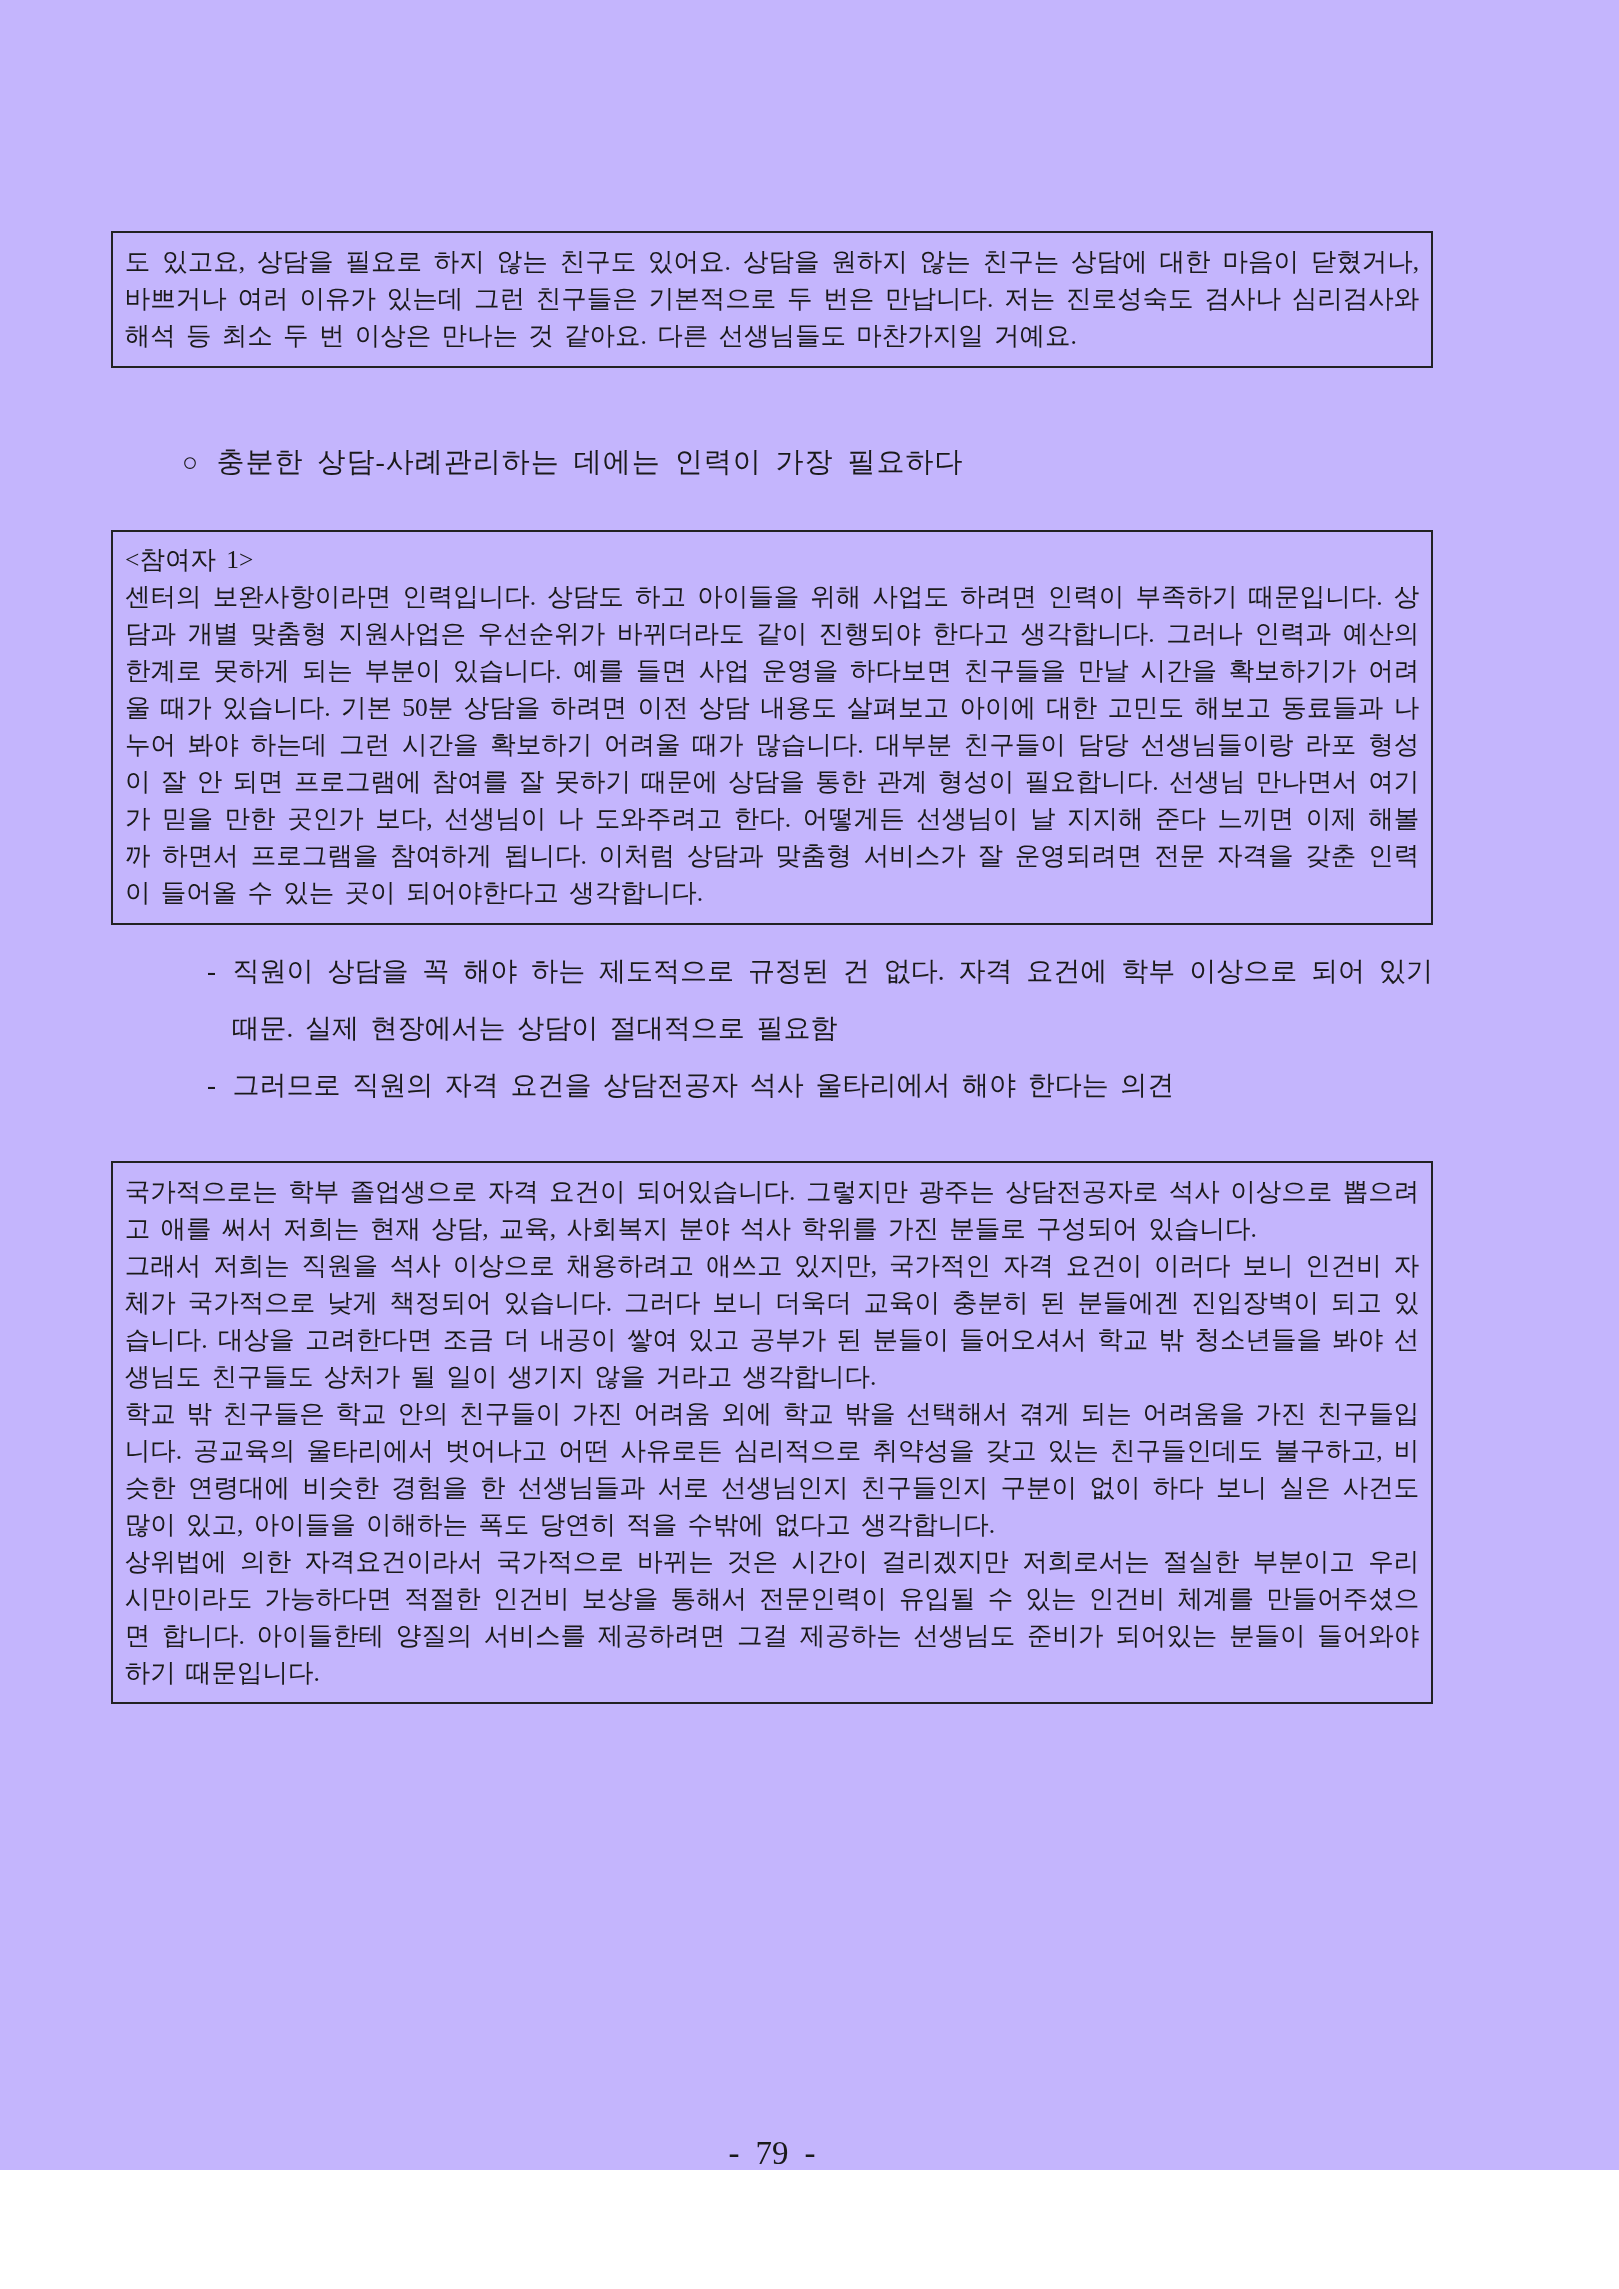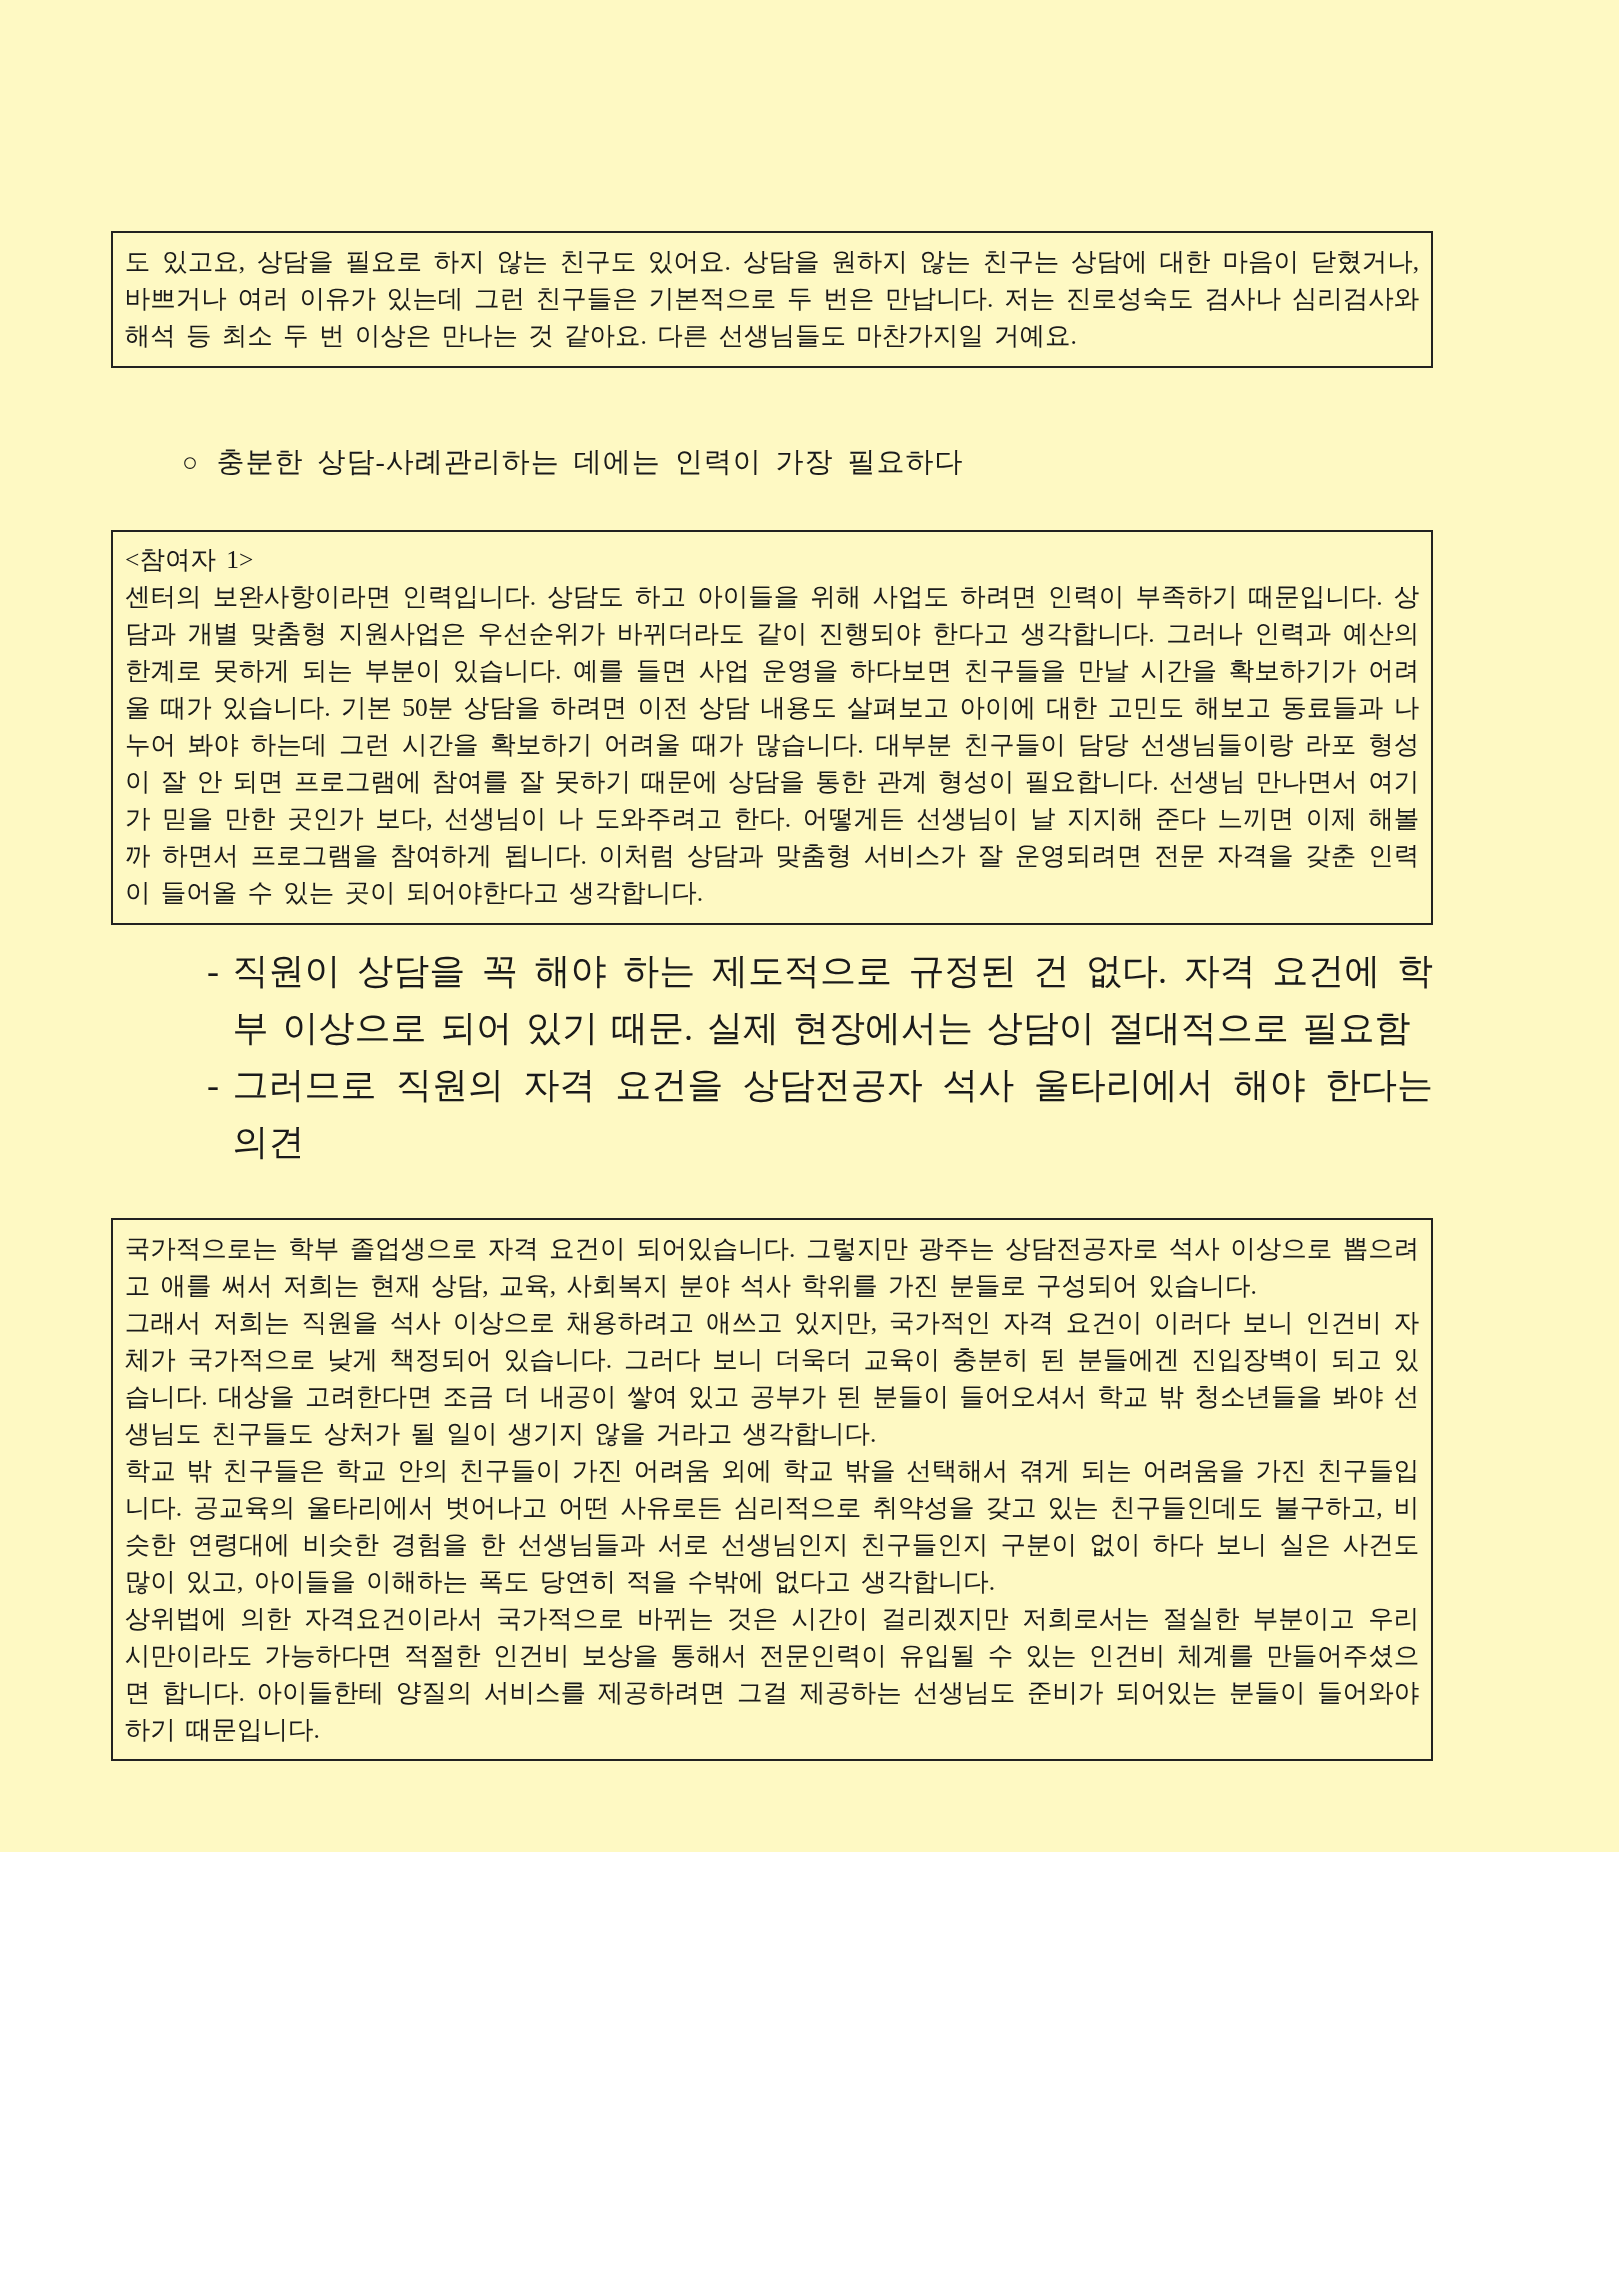--- a/index.html
+++ b/index.html
@@ -3,24 +3,24 @@
 <meta charset="utf-8">
 <style>
   html, body {
     margin: 0;
     padding: 0;
     background: #ffffff;
   }
   .page {
     position: relative;
     width: 1619px;
-    height: 1852px;
+    height: 2170px;
     box-sizing: border-box;
     padding: 0 186px 0 111px;
-    background: #fef9c3;
+    background: #c4b5fd;
     color: #1a1a1a;
     font-family: "Liberation Serif", "DejaVu Serif", serif;
     overflow: hidden;
   }
   .quote-box {
     border: 2px solid #222222;
     padding: 9.8px 11.8px 11.8px 11.8px;
     box-sizing: border-box;
   }
   .quote-box p {
@@ -51,21 +51,21 @@
   .section-heading .bullet {
     display: inline-block;
     margin-right: 17.6px;
     font-size: 26.5px;
   }
   .sub-items { margin-top: 17.6px; }
   .sub-item {
     margin-left: 96px;
     padding-left: 25.5px;
     text-indent: -25.5px;
-    font-size: 36px;
+    font-size: 27px;
     line-height: 57px;
     word-spacing: 4.9px;
     text-align: justify;
   }
   .sub-item .dash {
     display: inline-block;
     width: 25.5px;
     text-indent: 0;
   }
   .footer {

